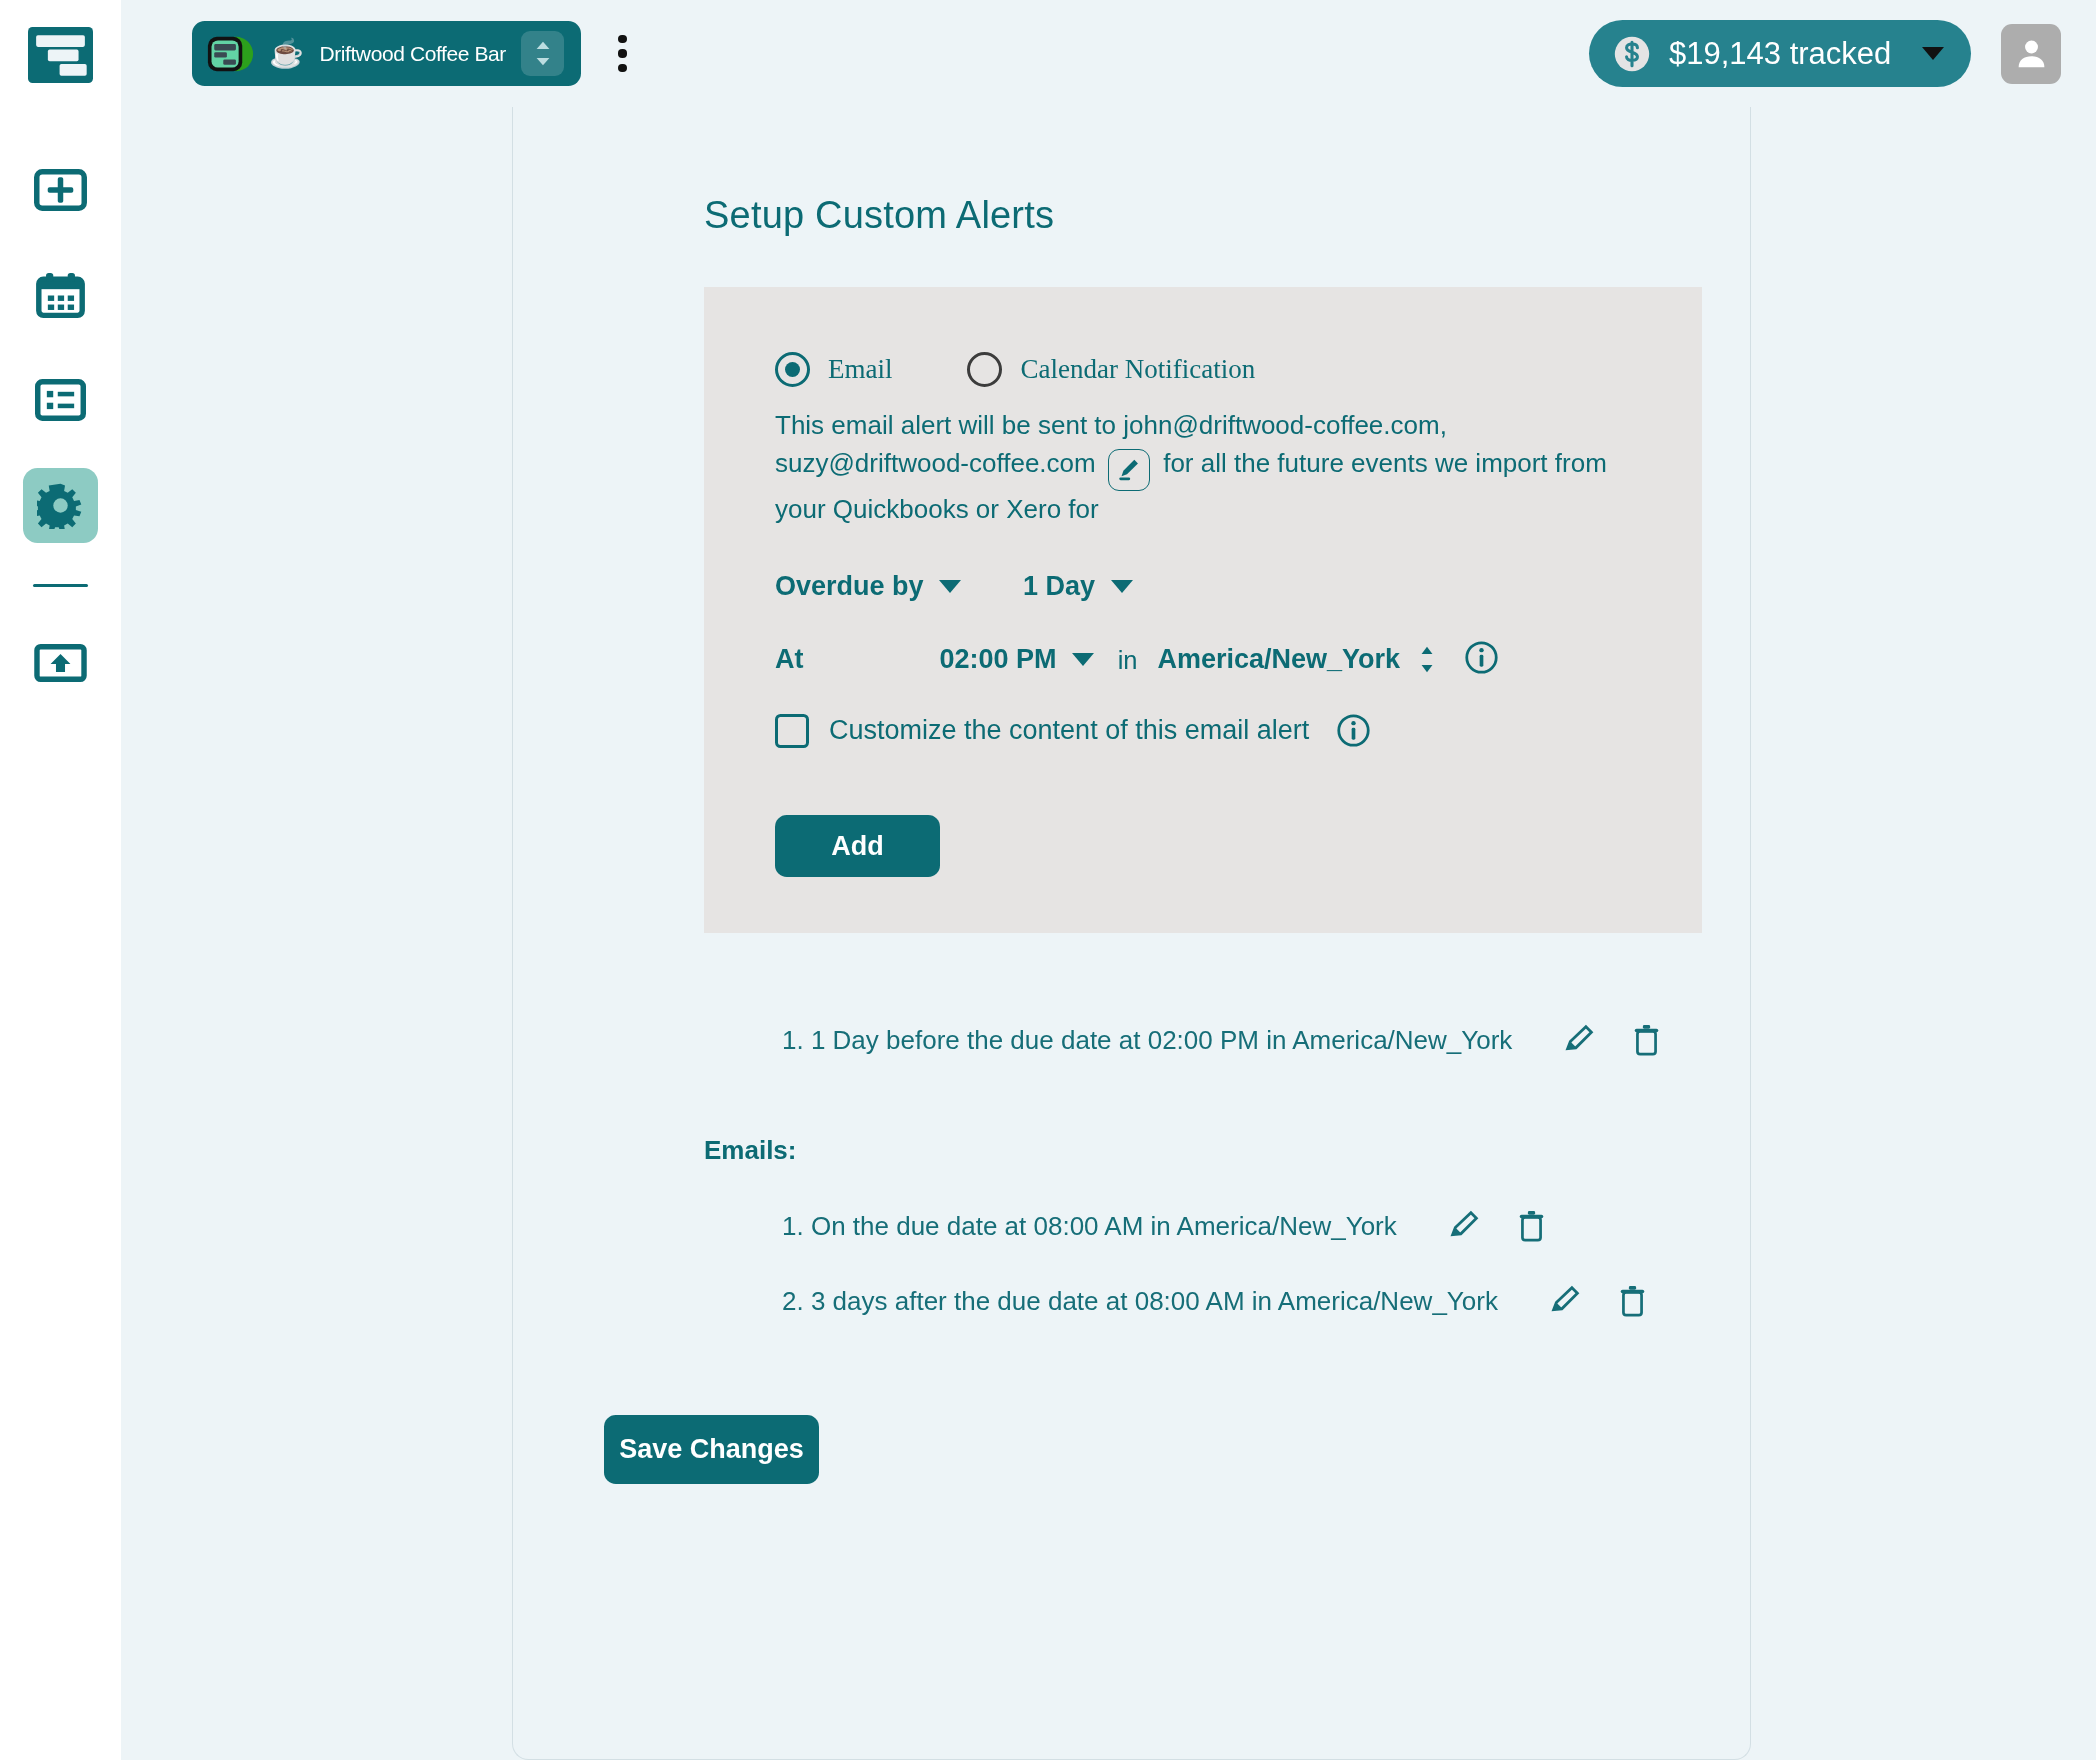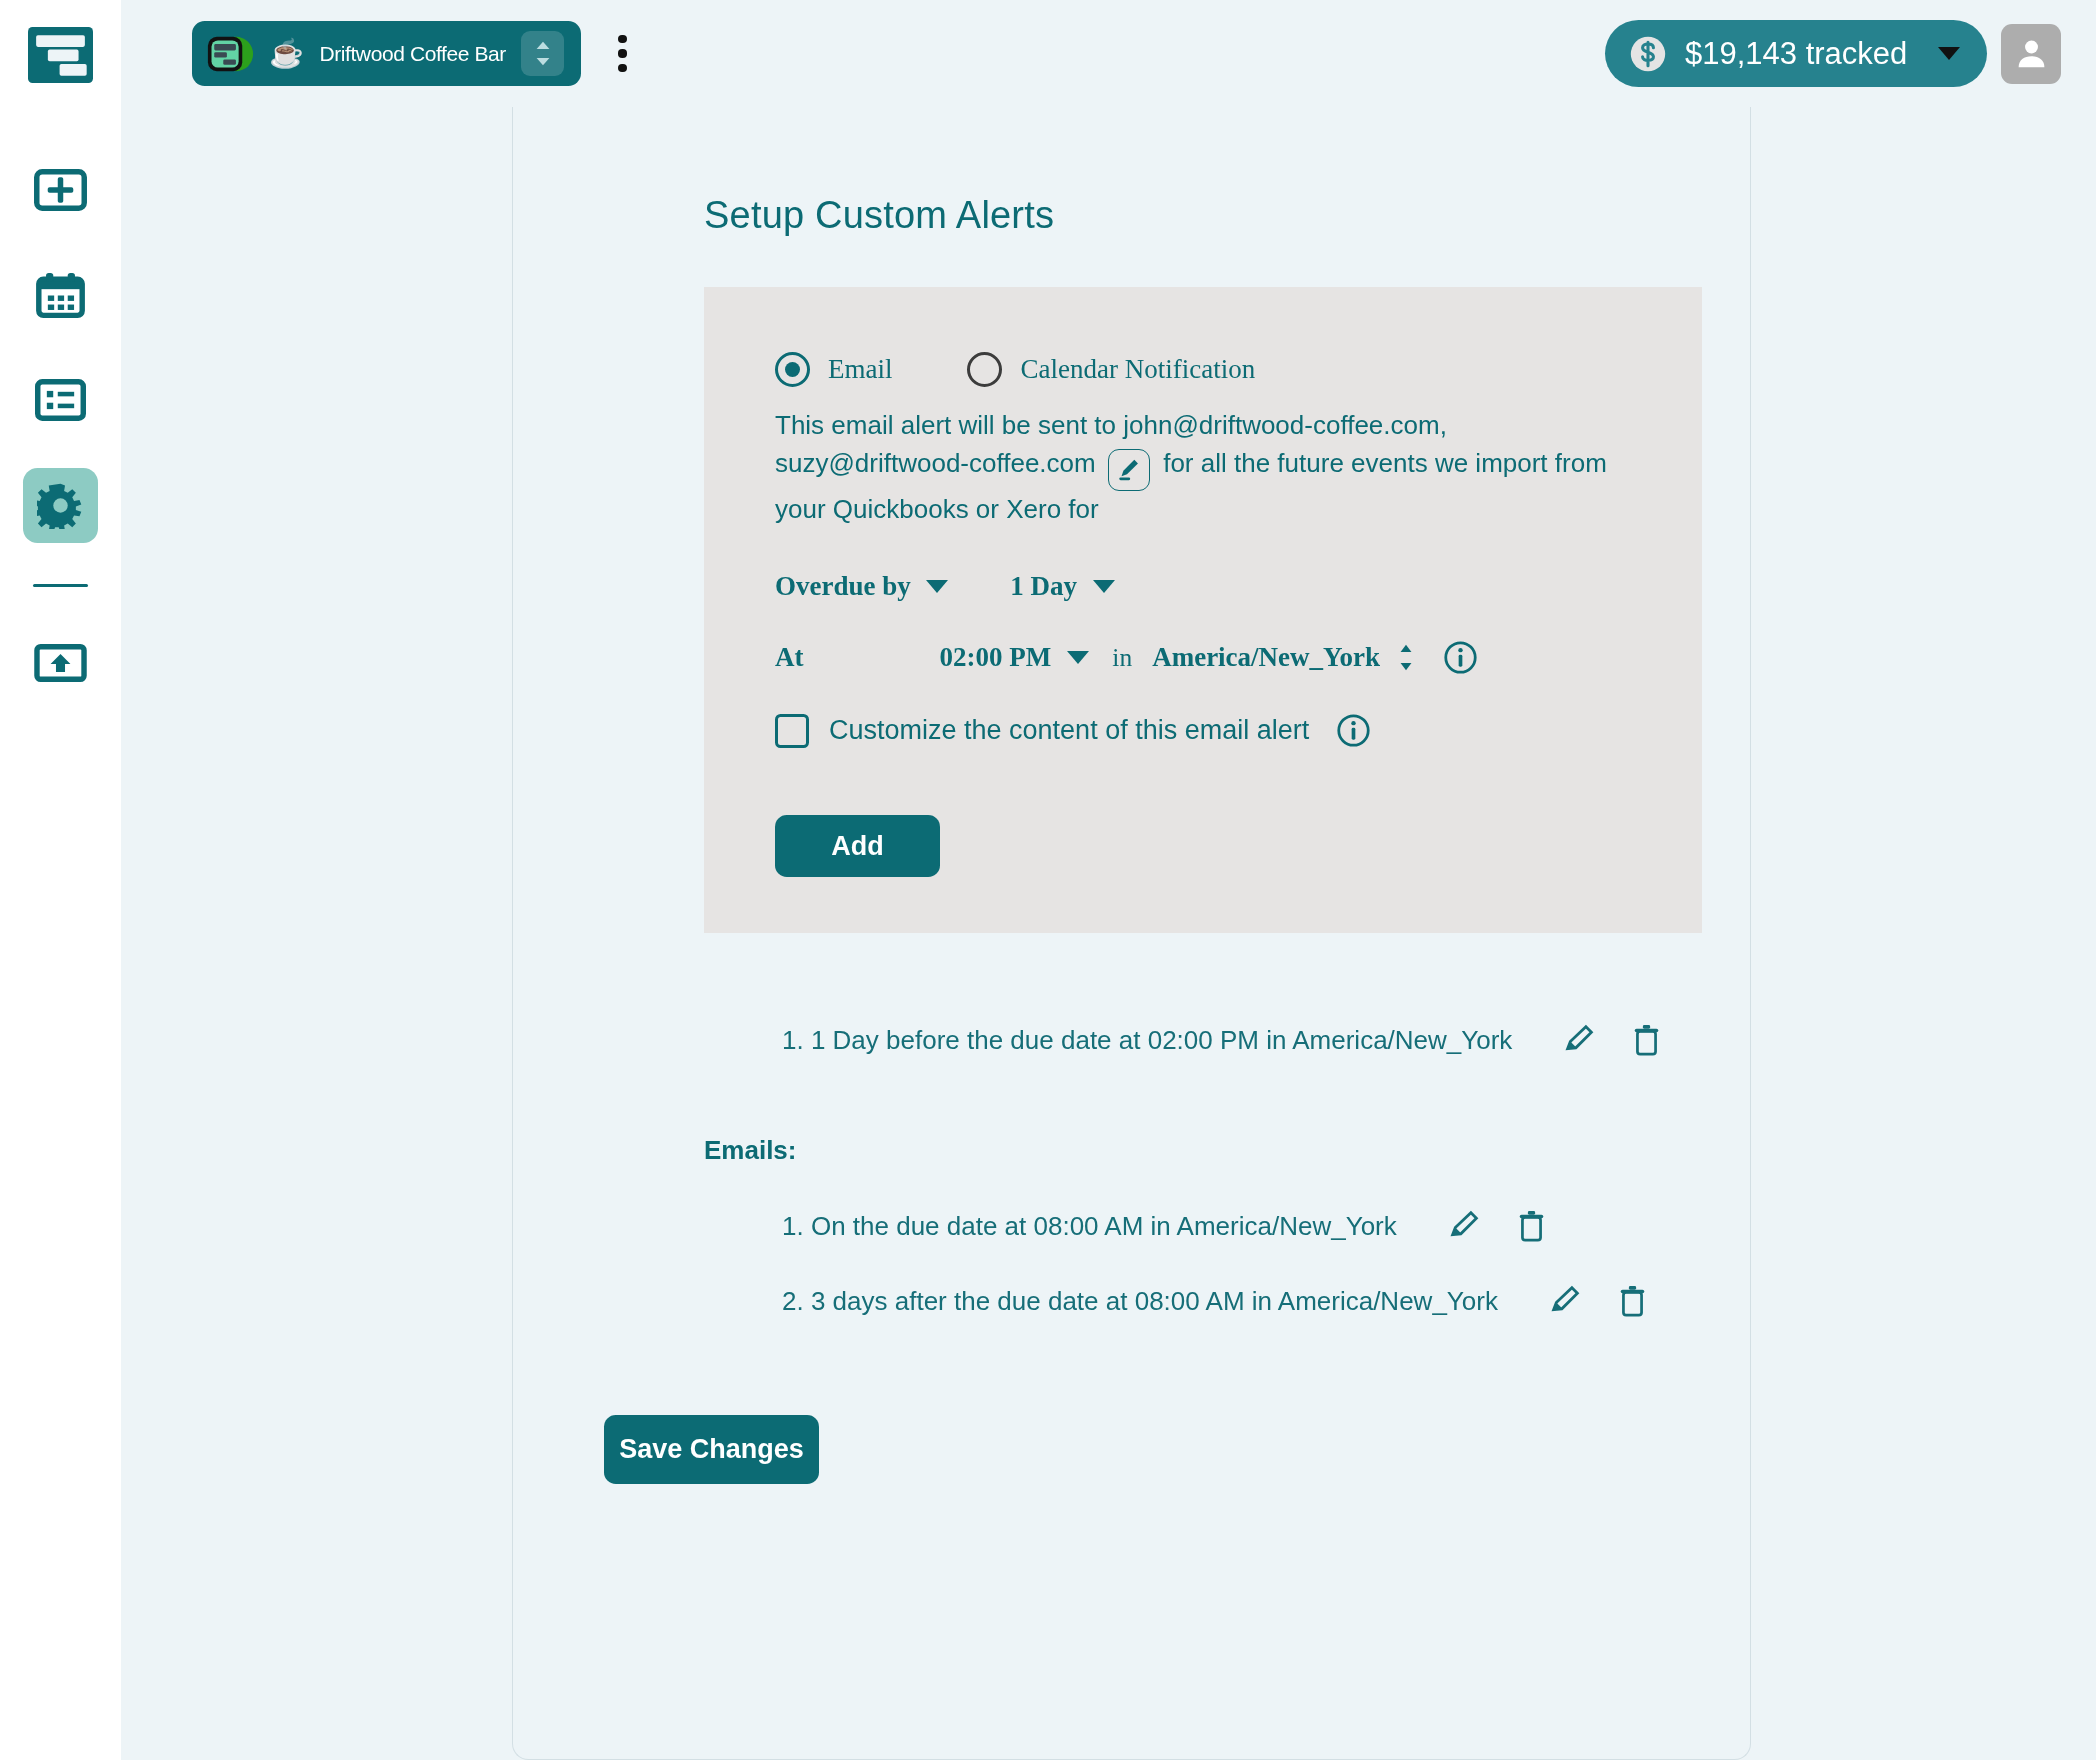--- a/index.html
+++ b/index.html
@@ -95,21 +95,21 @@
     display: flex; flex-direction: column;
     align-items: center; justify-content: center;
     gap: 6.4px;
   }
   .kebab i { width: 8.2px; height: 8.2px; border-radius: 50%; background: #111; display: block; }
 
   .topbar-right {
     margin-left: auto;
     display: flex;
     align-items: center;
-    gap: 14px;
+    gap: 30px;
   }
   .tracked-pill {
     display: flex; align-items: center; gap: 18px;
     background: #26828e;
     border-radius: 36px;
     height: 67px;
     padding: 0 27px 0 23.6px;
   }
   .tracked-label {
     color: #ffffff;
@@ -194,21 +194,21 @@
   .pencil-box {
     display: inline-flex;
     align-items: center; justify-content: center;
     width: 42px; height: 42px;
     border: 1.8px solid #0c6b74;
     border-radius: 11px;
     vertical-align: -11px;
     margin: 0 5.5px;
   }
 
-  .field-row { display: flex; align-items: center; margin-bottom: 38px; font-family: Liberation Serif, serif; }
+  .field-row { display: flex; align-items: flex-end; margin-bottom: 38px; }
   .fl-label {
     color: #0c6b74;
     font-size: 27px;
     font-weight: bold;
     white-space: nowrap;
   }
   .caret-teal {
     width: 0; height: 0;
     border-left: 11.8px solid transparent;
     border-right: 11.8px solid transparent;

